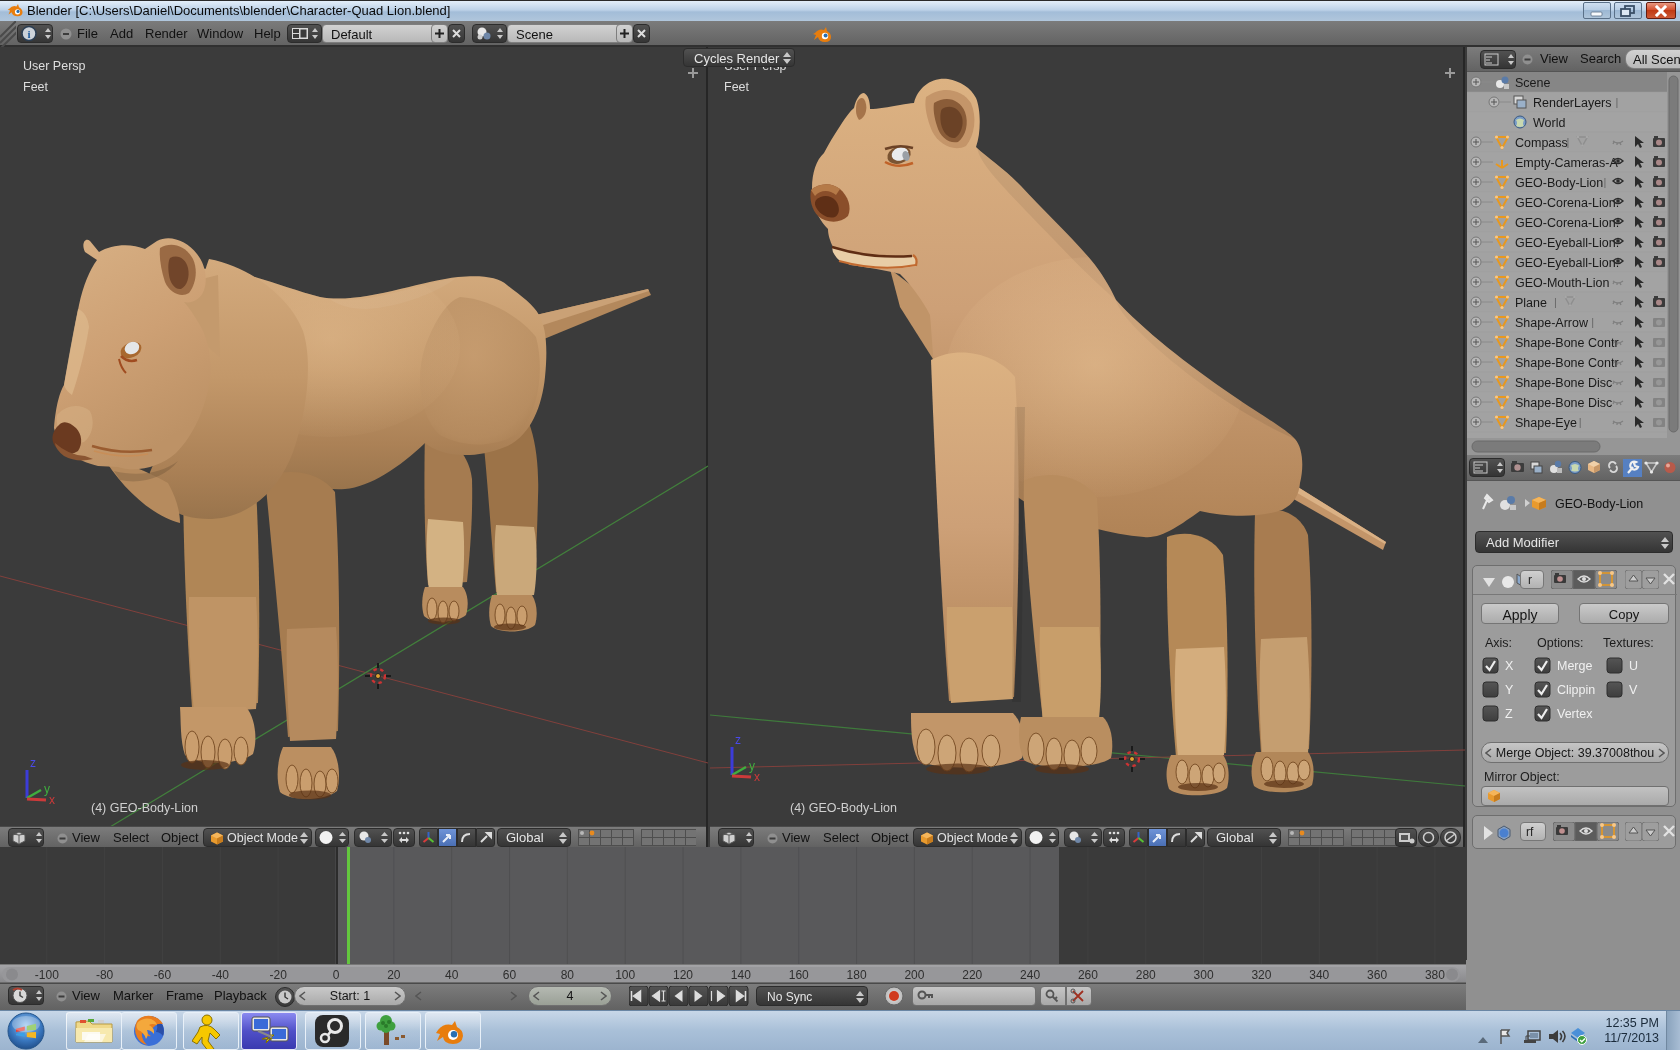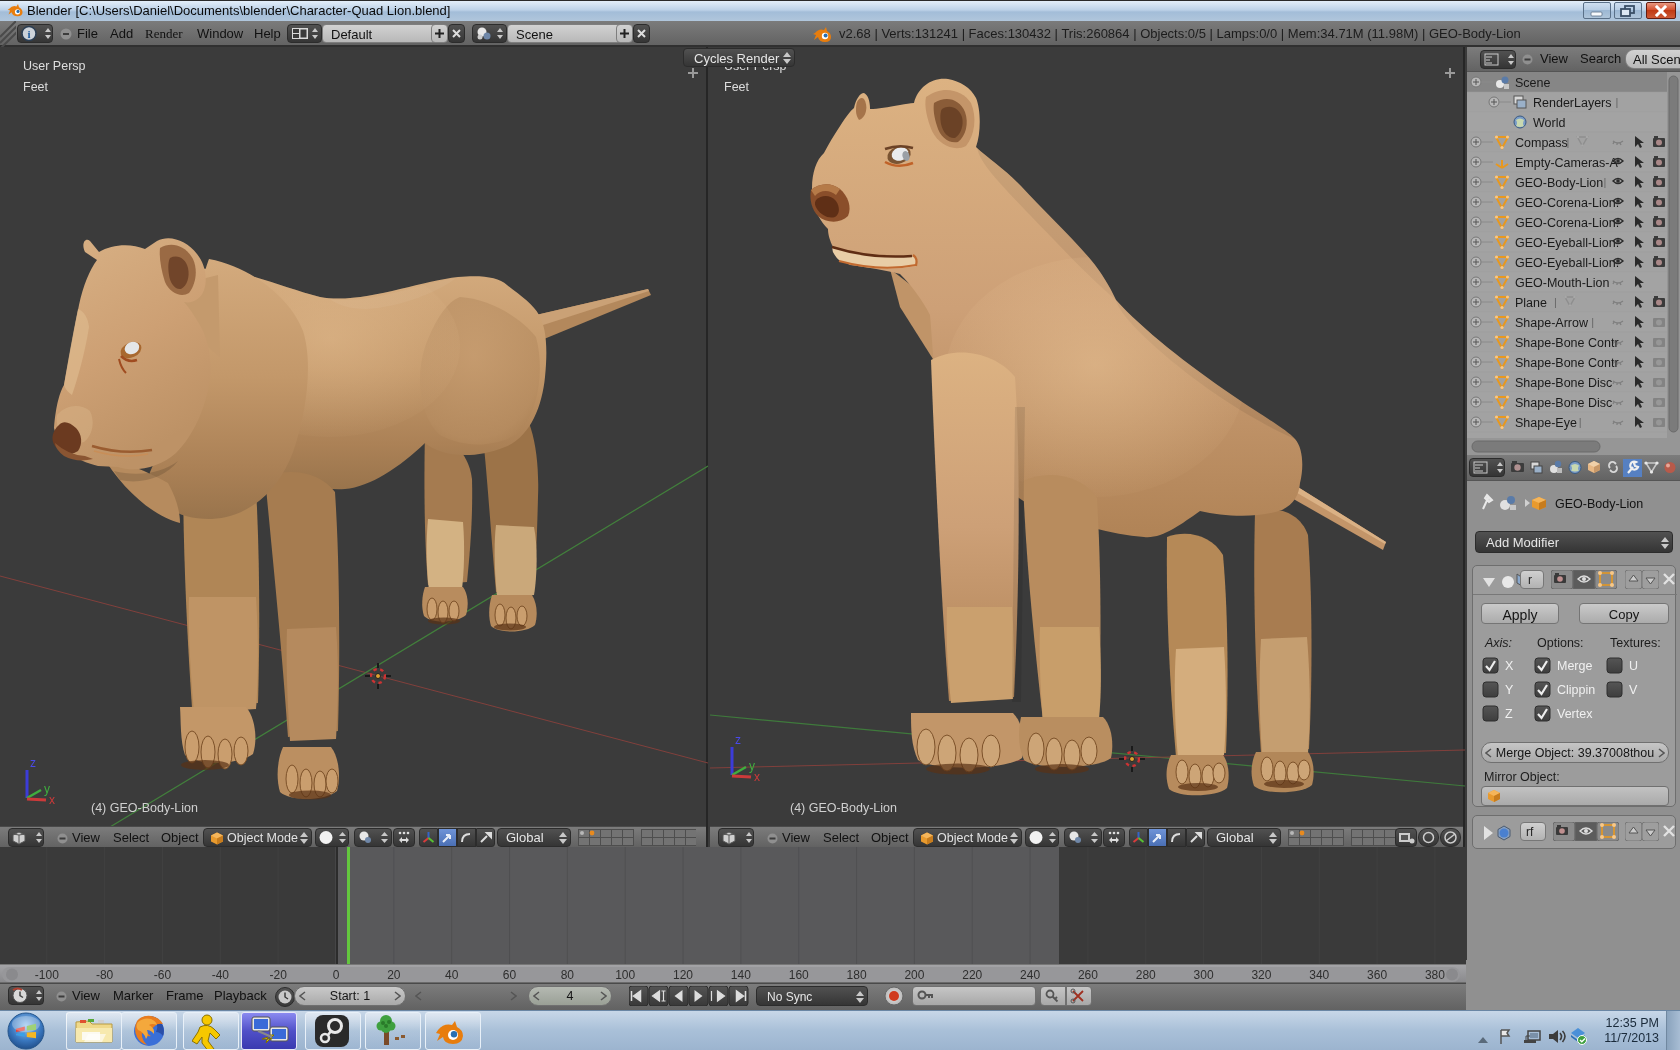--- a/index.html
+++ b/index.html
@@ -1002,23 +1002,23 @@
         <rect x="17" y="0" width="17" height="19" rx="3" fill="#9e9e9e" stroke="#777"></rect>
         <path d="M4 11 l4.5-6 4.5 6 z" fill="#ccc" stroke="#555"></path>
         <path d="M21 8 l4.5 6 4.5-6 z" fill="#ccc" stroke="#555"></path>
       </svg>
       <svg class="abs" style="left:189px;top:6px" width="14" height="14">
           <path d="M2 2 L12 12 M12 2 L2 12" stroke="#e2e2e2" stroke-width="2.4"></path>
         </svg>
       <div class="abs" style="left:0;top:28px;width:204px;height:1px;background:#787878;"></div>
       <div class="abs" style="left:8px;top:37px;width:78px;height:21px;background:linear-gradient(#cacaca,#ababab);border:1px solid #757575;border-radius:4px;text-align:center;font-size:14px;color:#151515;padding-top:3px;">Apply</div>
       <div class="abs" style="left:106px;top:37px;width:90px;height:21px;background:linear-gradient(#cacaca,#ababab);border:1px solid #757575;border-radius:4px;text-align:center;font-size:13px;color:#151515;padding-top:3px;">Copy</div>
-      <div class="abs" style="left:12px;top:70px;font-size:12.5px;color:#1c1c1c;font-style:italic;">Axis:</div>
+      <div class="abs" style="left:12px;top:70px;font-size:12.5px;color:#1c1c1c;">Axis:</div>
       <div class="abs" style="left:64px;top:70px;font-size:12.5px;color:#1c1c1c;">Options:</div>
-      <div class="abs" style="left:137px;top:70px;font-size:12.5px;color:#1c1c1c;">Textures:</div>
+      <div class="abs" style="left:130px;top:70px;font-size:12.5px;color:#1c1c1c;">Textures:</div>
       <svg class="abs" style="left:8px;top:90px" width="196" height="80" id="checks">
           <defs>
             <linearGradient id="cbg" x1="0" y1="0" x2="0" y2="1">
               <stop offset="0" stop-color="#555"></stop>
               <stop offset="1" stop-color="#3e3e3e"></stop>
             </linearGradient>
           </defs>
           <rect x="2" y="2" width="15" height="15" rx="3" fill="url(#cbg)" stroke="#2e2e2e"></rect>
           <path d="M5 10 l3.5 4 l5.5-9" stroke="#ededed" stroke-width="2.2" fill="none"></path>
           <text x="24" y="14" font-size="12.5" fill="#f0f0f0" font-family="Liberation Sans">X</text>
@@ -1282,21 +1282,21 @@
           <text x="11" y="12.5" font-size="11" font-weight="bold" fill="#1c5a9e" text-anchor="middle" font-family="Liberation Serif">i</text>
           <path d="M27 7 l3-4 3 4 z M27 10 l3 4 3-4 z" fill="#c8c8c8"></path>
         </svg>
     </div>
     <svg class="abs" style="left:60px;top:7px" width="12" height="12">
         <circle cx="6" cy="6" r="5.5" fill="#909090"></circle>
         <rect x="3" y="5" width="6" height="2" fill="#3c3c3c"></rect>
       </svg>
     <span class="abs mtxt" style="left:77px;top:5px;">File</span>
     <span class="abs mtxt" style="left:110px;top:5px;">Add</span>
-    <span class="abs mtxt" style="left:145px;top:5px;font-family:Liberation Serif, serif;">Render</span>
+    <span class="abs mtxt" style="left:145px;top:5px;">Render</span>
     <span class="abs mtxt" style="left:197px;top:5px;">Window</span>
     <span class="abs mtxt" style="left:254px;top:5px;">Help</span>
     <div class="abs dk" style="left:287px;top:3px;width:35px;height:19px;">
       <svg width="33" height="17">
           <rect x="4" y="3" width="16" height="11" fill="#d9d9d9"></rect>
           <rect x="5" y="4" width="6" height="4" fill="#3a3a3a"></rect>
           <rect x="12" y="4" width="7" height="9" fill="#3a3a3a" stroke="#d9d9d9" stroke-width="1"></rect>
           <rect x="5" y="9" width="6" height="4" fill="#3a3a3a"></rect>
           <path d="M24 7 l3-4 3 4 z M24 10 l3 4 3-4 z" fill="#c8c8c8"></path>
         </svg>
@@ -1324,21 +1324,20 @@
           <path d="M4 5 l7 7 M11 5 l-7 7" stroke="#ddd" stroke-width="2"></path>
         </svg></div>
     <div class="abs dk" style="left:683px;top:3px;width:112px;height:19px;font-size:13px;padding:2px 0 0 10px;margin-top:24px;">Cycles Render<svg class="updn" width="8" height="12">
           <path d="M0 5 l4-5 4 5 z M0 7 l4 5 4-5 z" fill="#c8c8c8"></path>
         </svg></div>
     <svg class="abs" style="left:812px;top:3px" width="22" height="20">
         <path d="M3 9 q4-5 9-3 l2-3 1 4 q4 2 4 6 q0 5-6 5 q-6 0-7-5 l-4 3 2-5 -3-1 z" fill="#e87d0d"></path>
         <circle cx="13" cy="12" r="3.2" fill="#fff"></circle>
         <circle cx="13.6" cy="11.6" r="2" fill="#2a6fb0"></circle>
       </svg>
-    <span class="abs" style="left:839px;top:5px;font-size:13px;color:#1c1c1c;">v2.68 | Verts:131241 | Faces:130432 | Tris:260864 | Objects:0/5 | Lamps:0/0 | Mem:34.71M (11.98M) | GEO-Body-Lion</span>
   </div>
   <div id="taskbar" class="abs">
     <svg class="abs" style="left:6px;top:1px" width="40" height="38">
       <defs>
           <radialGradient id="orb" cx="0.5" cy="0.35" r="0.75">
             <stop offset="0" stop-color="#9cc8f0"></stop>
             <stop offset="0.55" stop-color="#3a78c0"></stop>
             <stop offset="1" stop-color="#173f77"></stop>
           </radialGradient>
         </defs>

